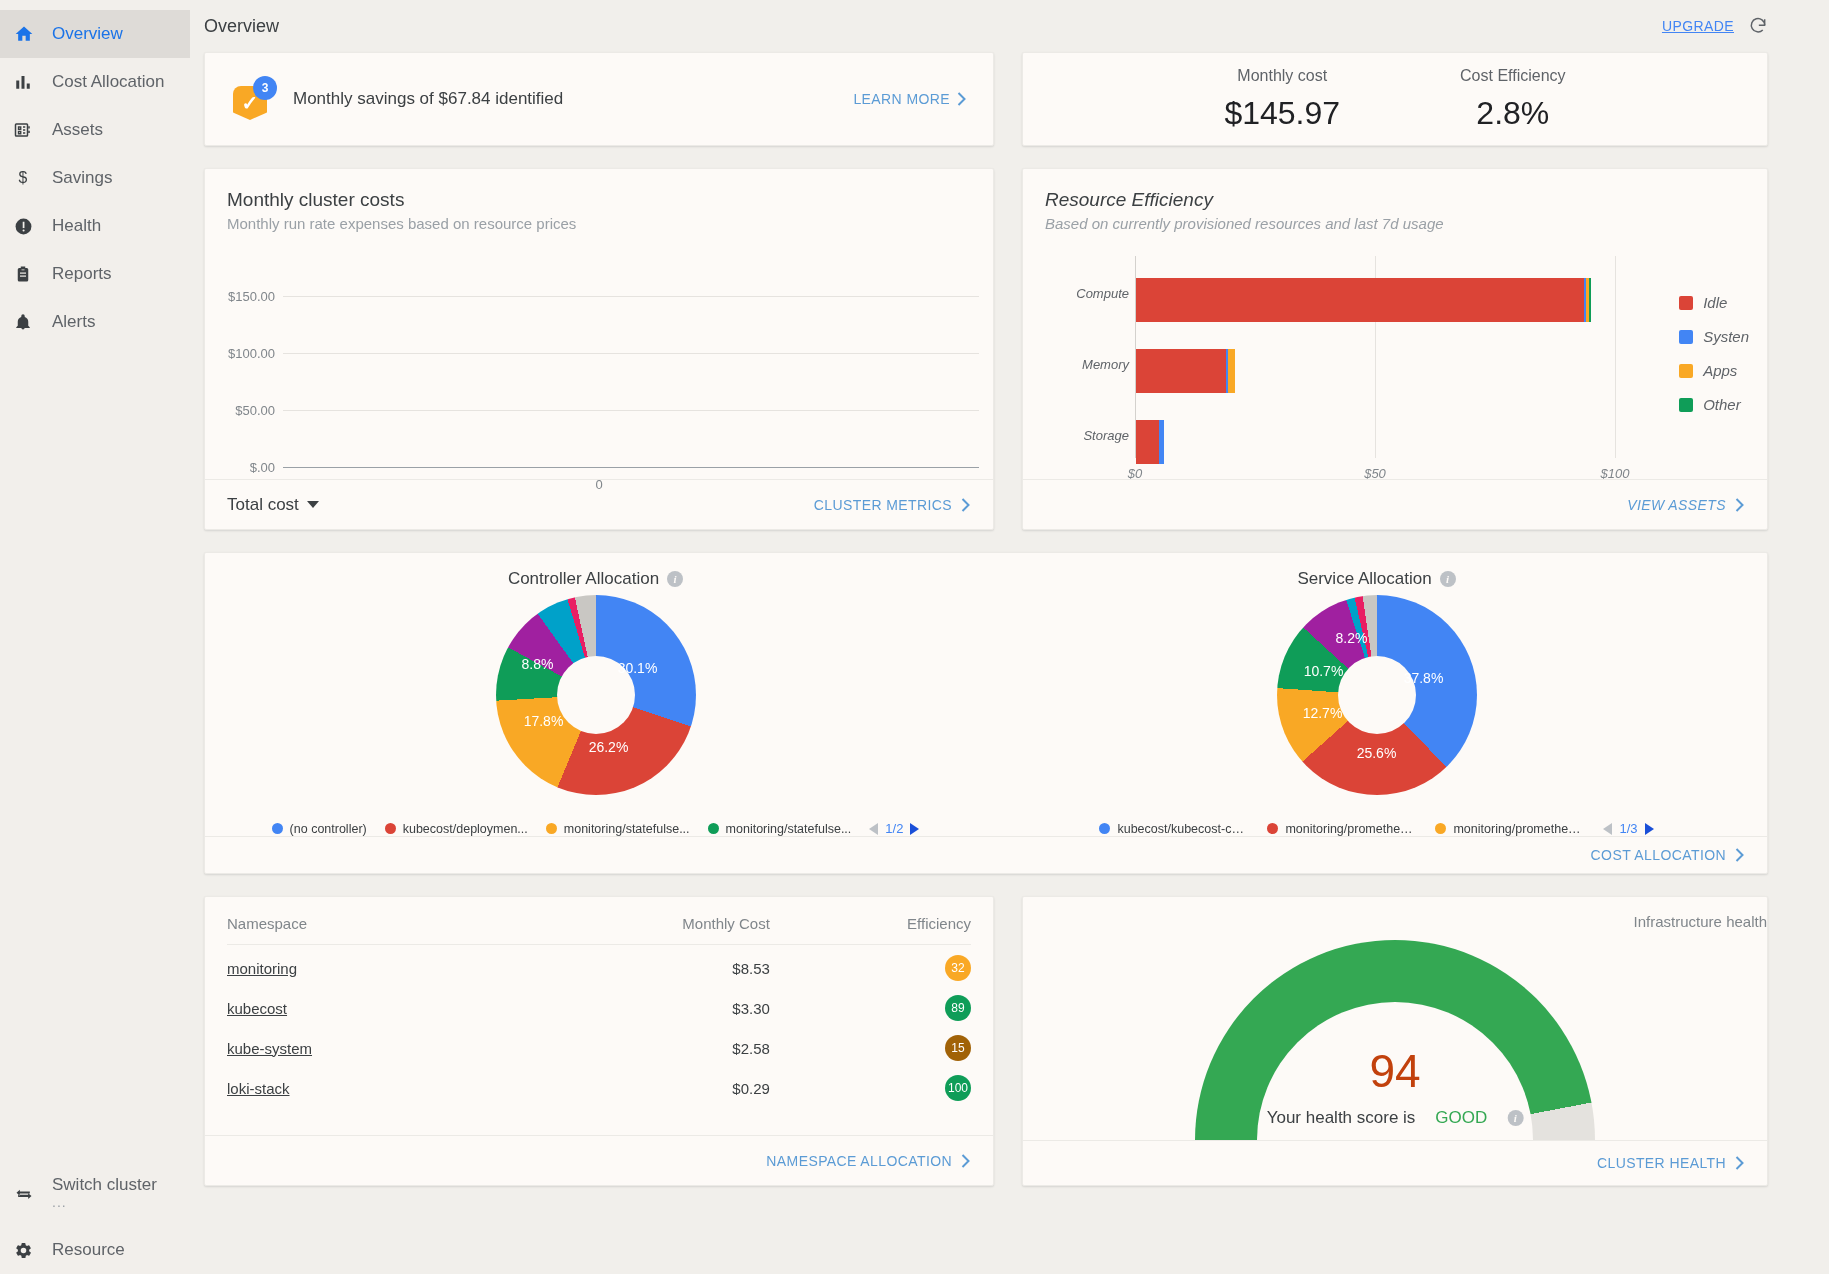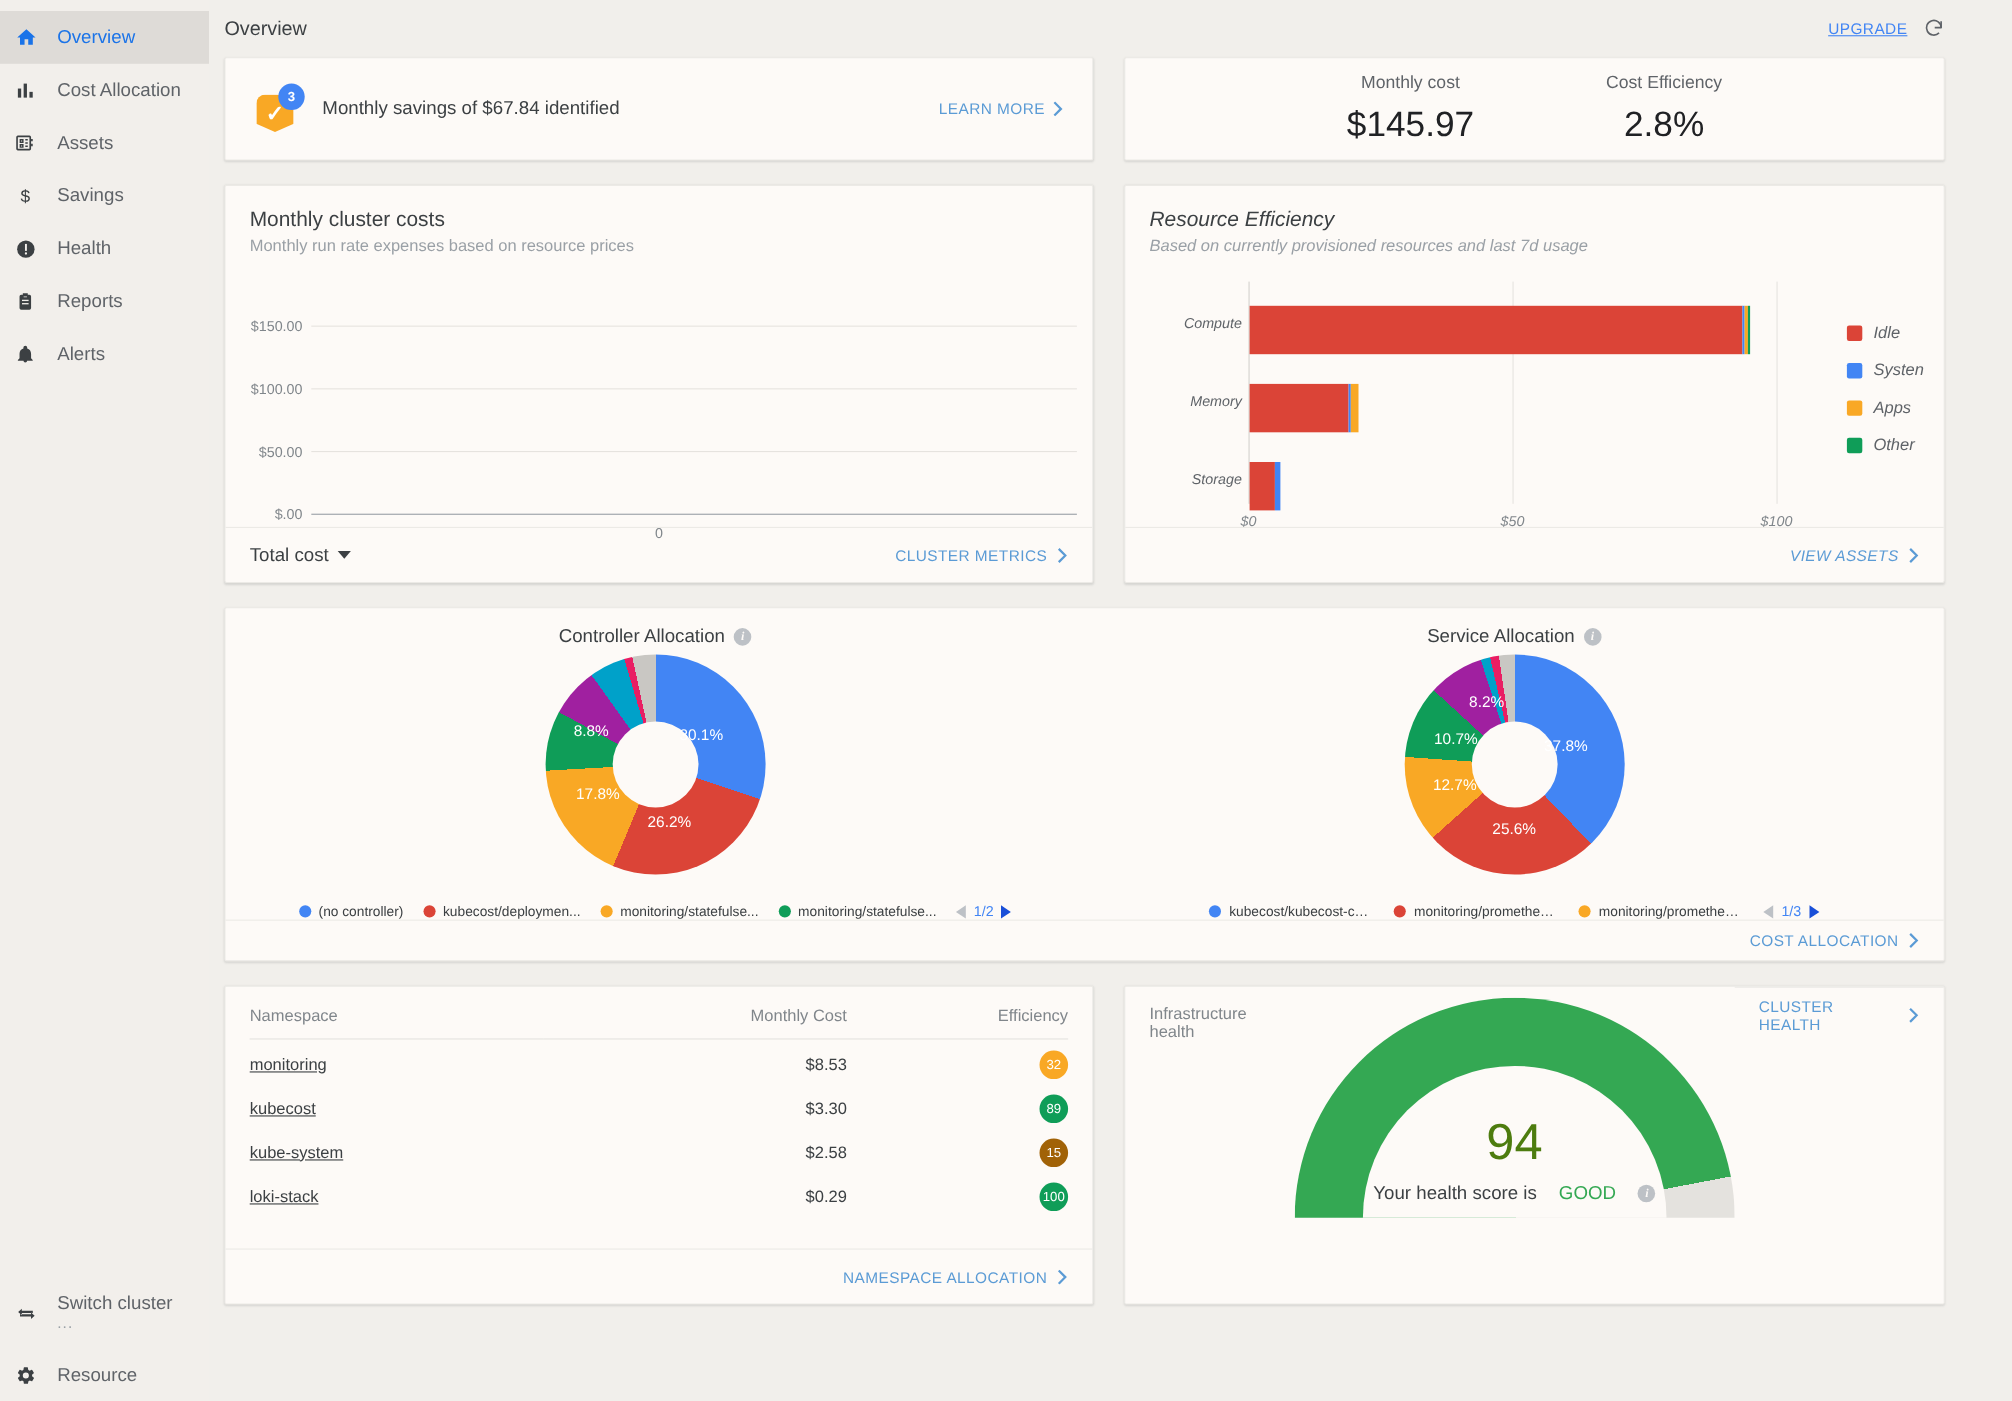--- a/index.html
+++ b/index.html
@@ -152,35 +152,35 @@
     text-align: left; padding-bottom: 12px; border-bottom: 1px solid #eceae6;
   }
   .ns-table th.r, .ns-table td.r { text-align: right; }
   .ns-table td { padding: 10px 0 4px 0; font-size: 15px; color: #3c4043; }
   .ns-link { color: #3c4043; text-decoration: underline; cursor: pointer; }
   .eff-pill {
     display: inline-flex; align-items: center; justify-content: center;
     width: 26px; height: 26px; border-radius: 50%;
     color: #fff; font-size: 12px;
   }
-  .health-card { flex: 1; display: flex; flex-direction: row; position: relative; }
+  .health-card { flex: 1; display: flex; flex-direction: column; position: relative; text-align: right; }
   .health-title { font-size: 15px; color: #80868b; padding: 16px 0 0 22px; }
   .gauge-area { flex: 1; position: relative; display: flex; justify-content: center; }
   .gauge { position: relative; width: 400px; height: 200px; margin-top: 10px; overflow: hidden; }
   .gauge-arc {
     position: absolute; left: 0; top: 0; width: 400px; height: 400px;
     border-radius: 50%;
   }
   .gauge-inner {
     position: absolute; left: 62px; top: 62px; width: 276px; height: 276px;
     background: #fdfaf7; border-radius: 50%;
   }
   .gauge-score {
     position: absolute; left: 50%; bottom: 42px; transform: translateX(-50%);
-    font-size: 46px; color: #4d7c0f;
+    font-size: 46px; color: #c2410c;
   }
   .gauge-caption {
     position: absolute; left: 50%; bottom: 12px; transform: translateX(-50%);
     font-size: 17px; color: #3c4043; white-space: nowrap; display:flex; align-items:center; gap:20px;
   }
   .good { color: #34a853; }
 </style>
 </head>
 <body>
 

